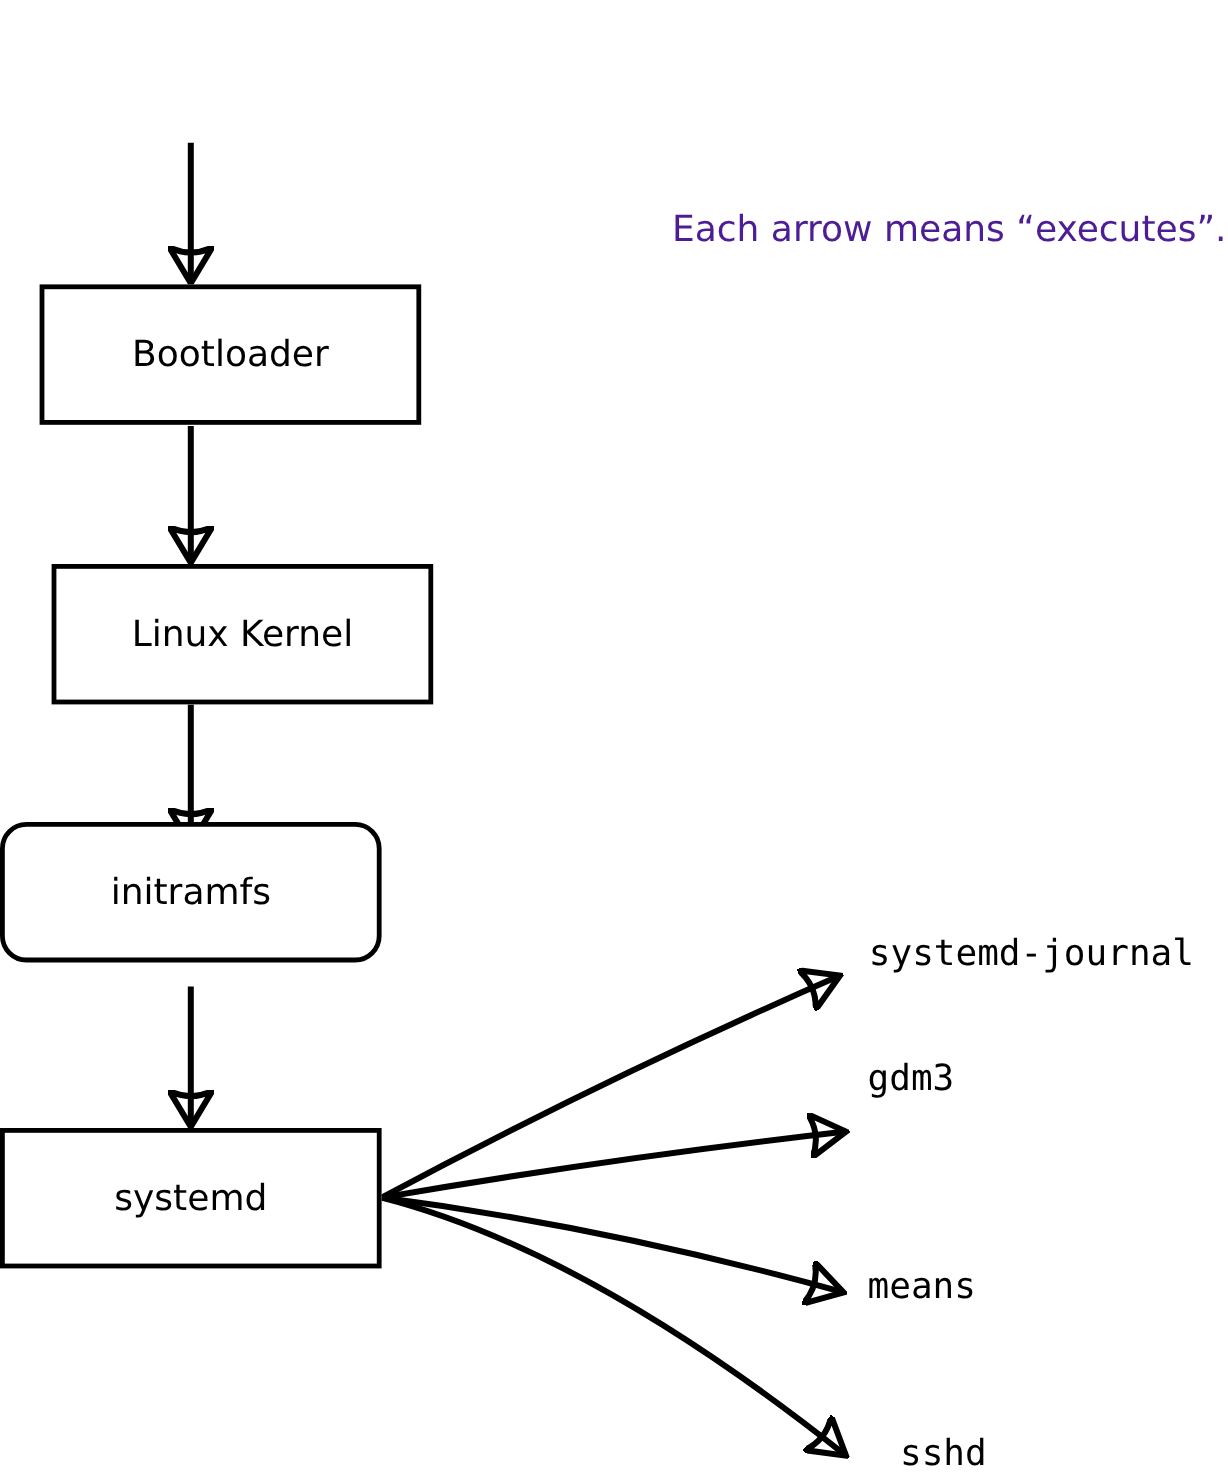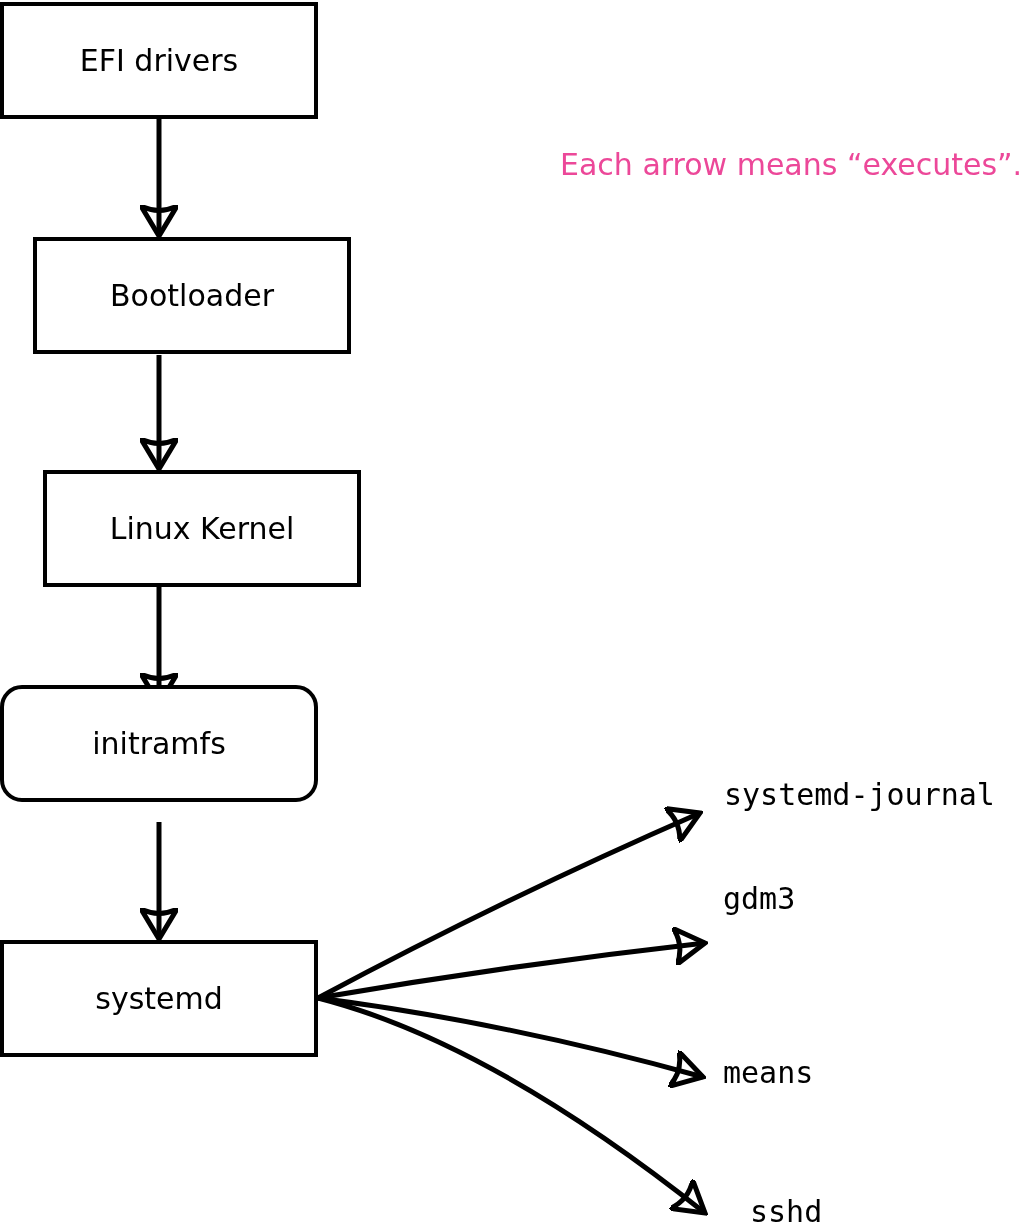--- a/index.html
+++ b/index.html
@@ -53,24 +53,24 @@
     color: #000000;
     white-space: nowrap;
   }
   .label-journal { left: 724px; top: 780px; }
   .label-gdm3    { left: 723px; top: 884px; }
   .label-getty   { left: 723px; top: 1058px; }
   .label-sshd    { left: 715px; top: 1197px; margin-left: 35px; }
   .note {
     position: absolute;
     left: 560px;
-    top: 150px;
+    top: 177px;
     font-size: 30px;
     line-height: 30px;
-    color: #ec4899;
+    color: #4c1d95;
     white-space: nowrap;
   }
 </style>
 </head>
 <body>
 
 <div class="stage">
 
   <svg class="arrow-layer" width="1023" height="1230" viewBox="0 0 1023 1230" xmlns="http://www.w3.org/2000/svg">
     <defs>
@@ -83,23 +83,20 @@
     <line x1="159" y1="355" x2="159" y2="469" marker-end="url(#ah)"></line>
     <line x1="159" y1="587" x2="159" y2="704" marker-end="url(#ah)"></line>
     <line x1="159" y1="822" x2="159" y2="939" marker-end="url(#ah)"></line>
 
     <path d="M318,998 Q505,898 700,813" marker-end="url(#ah)"></path>
     <path d="M318,998 Q510,965 705,943" marker-end="url(#ah)"></path>
     <path d="M318,998 Q505,1022 703,1077" marker-end="url(#ah)"></path>
     <path d="M318,998 Q490,1042 705,1213" marker-end="url(#ah)"></path>
   </svg>
 
-  <div class="node node-efi">
-    <span>EFI drivers</span>
-  </div>
   <div class="node node-boot">
     <span>Bootloader</span>
   </div>
   <div class="node node-kernel">
     <span>Linux Kernel</span>
   </div>
   <div class="node node-initramfs">
     <span>initramfs</span>
   </div>
   <div class="node node-systemd">

